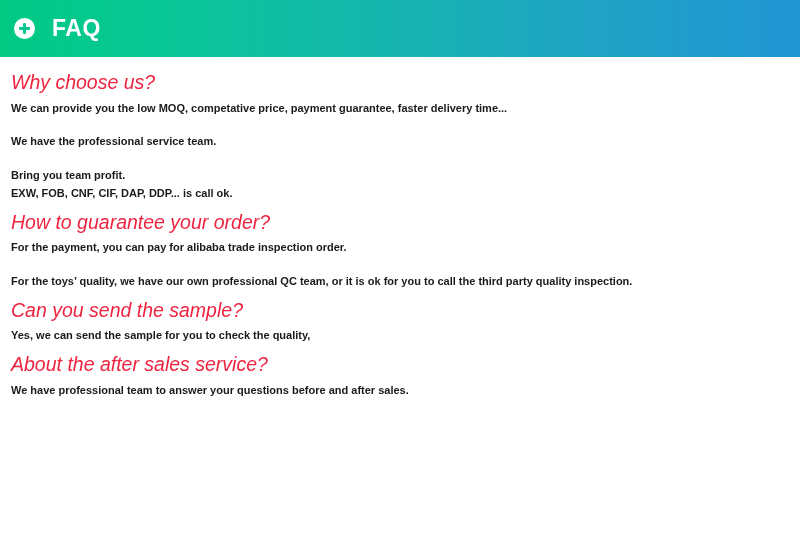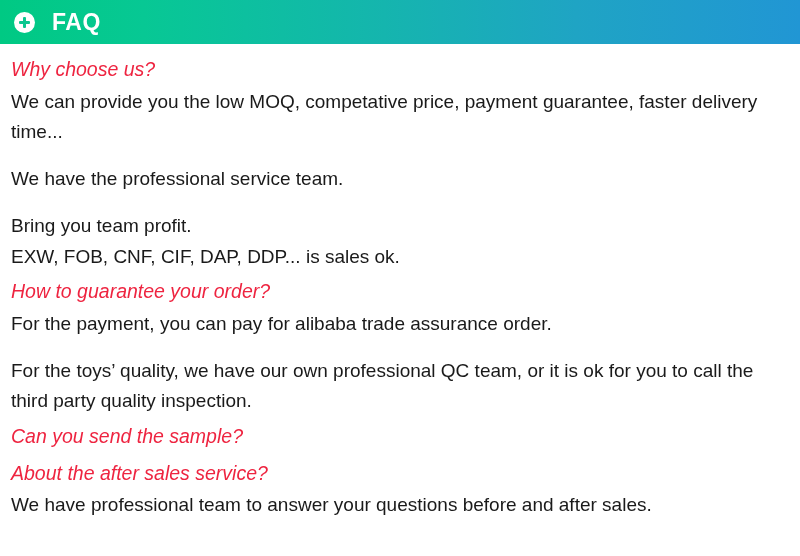--- a/index.html
+++ b/index.html
@@ -18,21 +18,21 @@
   .page {
     position: relative;
     width: 800px;
     height: 556px;
     background: #ffffff;
   }
 
   
   .faq-header {
     position: relative;
-    height: 44px;
+    height: 57px;
     width: 100%;
     background: linear-gradient(to right, #00c983 0%, #07c894 18%, #15b5ae 48%, #1fa4c4 72%, #2196d4 100%);
     display: flex;
     align-items: center;
     padding-left: 14px;
     box-sizing: border-box;
   }
 
   .plus-badge {
     position: relative;
@@ -93,25 +93,25 @@
     font-size: 19.5px;
     line-height: 1.0;
     margin: 0;
     padding: 10px 0 7px 0;
     white-space: nowrap;
     font-family: "Liberation Sans", "DejaVu Sans", sans-serif;
   }
 
   .faq-answer {
     color: #1a1a1a;
-    font-size: 19px;
+    font-size: 11px;
     line-height: 1.62;
     margin: 0;
     padding: 0;
-    font-weight: normal;
+    font-weight: bold;
     font-family: "Liberation Sans", "DejaVu Sans", sans-serif;
   }
 
   .faq-answer + .faq-answer {
     margin-top: 16px;
   }
 
   .faq-answer.wrap {
     white-space: normal;
     max-width: 775px;
@@ -130,34 +130,35 @@
   <div class="faq-body">
 
     <div class="faq-item">
       <div class="faq-question">Why choose us?</div>
       <div class="faq-answer">We can provide you the low MOQ, competative price, payment guarantee, faster delivery time...</div>
       <div class="faq-answer">We have the professional service team.</div>
       <div class="faq-answer">Bring you team profit.</div>
     </div>
 
     <div class="faq-item">
-      <div class="faq-answer">EXW, FOB, CNF, CIF, DAP, DDP... is sales ok.</div>
+      <div class="faq-answer">EXW, FOB, CNF, CIF, DAP, DDP... is call ok.</div>
     </div>
 
     <div class="faq-item">
     </div>
 
     <div class="faq-item">
       <div class="faq-question">How to guarantee your order?</div>
-      <div class="faq-answer">For the payment, you can pay for alibaba trade assurance order.</div>
+      <div class="faq-answer">For the payment, you can pay for alibaba trade inspection order.</div>
       <div class="faq-answer wrap">For the toys’ quality, we have our own professional QC team, or it is ok for you to call the third party quality inspection.</div>
     </div>
 
     <div class="faq-item">
       <div class="faq-question">Can you send the sample?</div>
+      <div class="faq-answer">Yes, we can send the sample for you to check the quality,</div>
     </div>
 
     <div class="faq-item">
       <div class="faq-question">About the after sales service?</div>
       <div class="faq-answer">We have professional team to answer your questions before and after sales.</div>
     </div>
 
   </div>
 </div>
 

